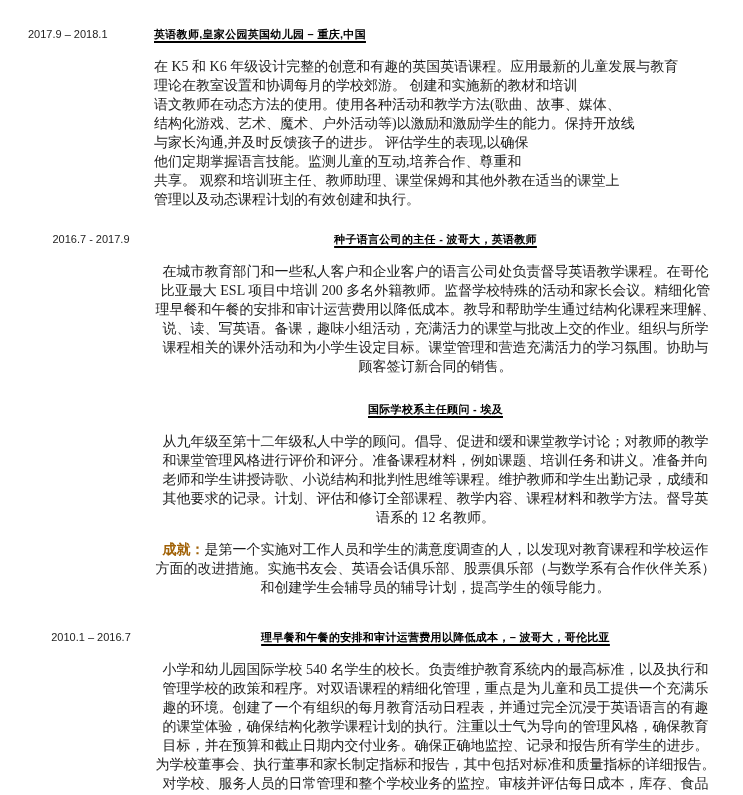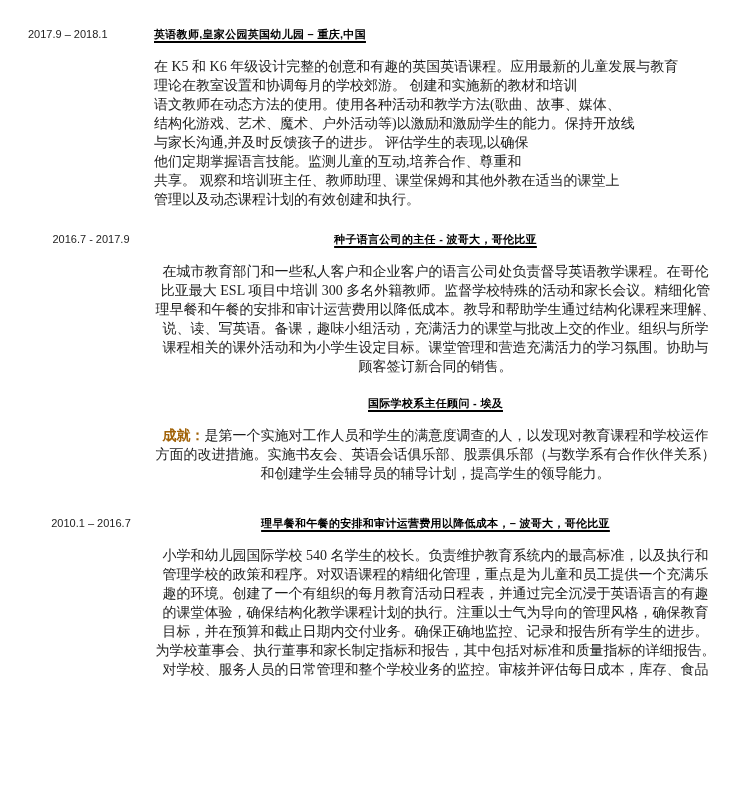--- a/index.html
+++ b/index.html
@@ -36,21 +36,21 @@
     font-size: 11px;
     line-height: 19px;
     color: #1c1c1c;
     white-space: nowrap;
   }
   .content-col {
     flex: 1 1 auto;
     min-width: 0;
   }
   .job + .job {
-    margin-top: 18px;
+    margin-top: 24px;
   }
   .job-title {
     margin: 0;
     font-family: "Liberation Sans", sans-serif;
     font-weight: bold;
     font-size: 11px;
     line-height: 19px;
     color: #000000;
     text-decoration: underline;
     text-decoration-thickness: 1.5px;
@@ -89,30 +89,35 @@
 共享。 观察和培训班主任、教师助理、课堂保姆和其他外教在适当的课堂上
 管理以及动态课程计划的有效创建和执行。</p>
       </div>
     </div>
   </div>
 
   <div class="section">
     <div class="date-col">2016.7 - 2017.9</div>
     <div class="content-col">
       <div class="job">
-        <h3 class="job-title">种子语言公司的主任 - 波哥大，哥伦比亚</h3>
+        <h3 class="job-title">种子语言公司的主任 - 波哥大，英语教师</h3>
         <p class="para">在城市教育部门和一些私人客户和企业客户的语言公司处负责督导英语教学课程。在哥伦
-比亚最大 ESL 项目中培训 300 多名外籍教师。监督学校特殊的活动和家长会议。精细化管
+比亚最大 ESL 项目中培训 200 多名外籍教师。监督学校特殊的活动和家长会议。精细化管
 理早餐和午餐的安排和审计运营费用以降低成本。教导和帮助学生通过结构化课程来理解、
 说、读、写英语。备课，趣味小组活动，充满活力的课堂与批改上交的作业。组织与所学
 课程相关的课外活动和为小学生设定目标。课堂管理和营造充满活力的学习氛围。协助与
 顾客签订新合同的销售。</p>
       </div>
       <div class="job">
         <h3 class="job-title">国际学校系主任顾问 - 埃及</h3>
+        <p class="para">从九年级至第十二年级私人中学的顾问。倡导、促进和缓和课堂教学讨论；对教师的教学
+和课堂管理风格进行评价和评分。准备课程材料，例如课题、培训任务和讲义。准备并向
+老师和学生讲授诗歌、小说结构和批判性思维等课程。维护教师和学生出勤记录，成绩和
+其他要求的记录。计划、评估和修订全部课程、教学内容、课程材料和教学方法。督导英
+语系的 12 名教师。</p>
         <p class="para"><span class="para-label">成就：</span><span>是第一个实施对工作人员和学生的满意度调查的人，以发现对教育课程和学校运作
 方面的改进措施。实施书友会、英语会话俱乐部、股票俱乐部（与数学系有合作伙伴关系）
 和创建学生会辅导员的辅导计划，提高学生的领导能力。</span></p>
       </div>
     </div>
   </div>
 
   <div class="section section-gap-large">
     <div class="date-col">2010.1 – 2016.7</div>
     <div class="content-col">

